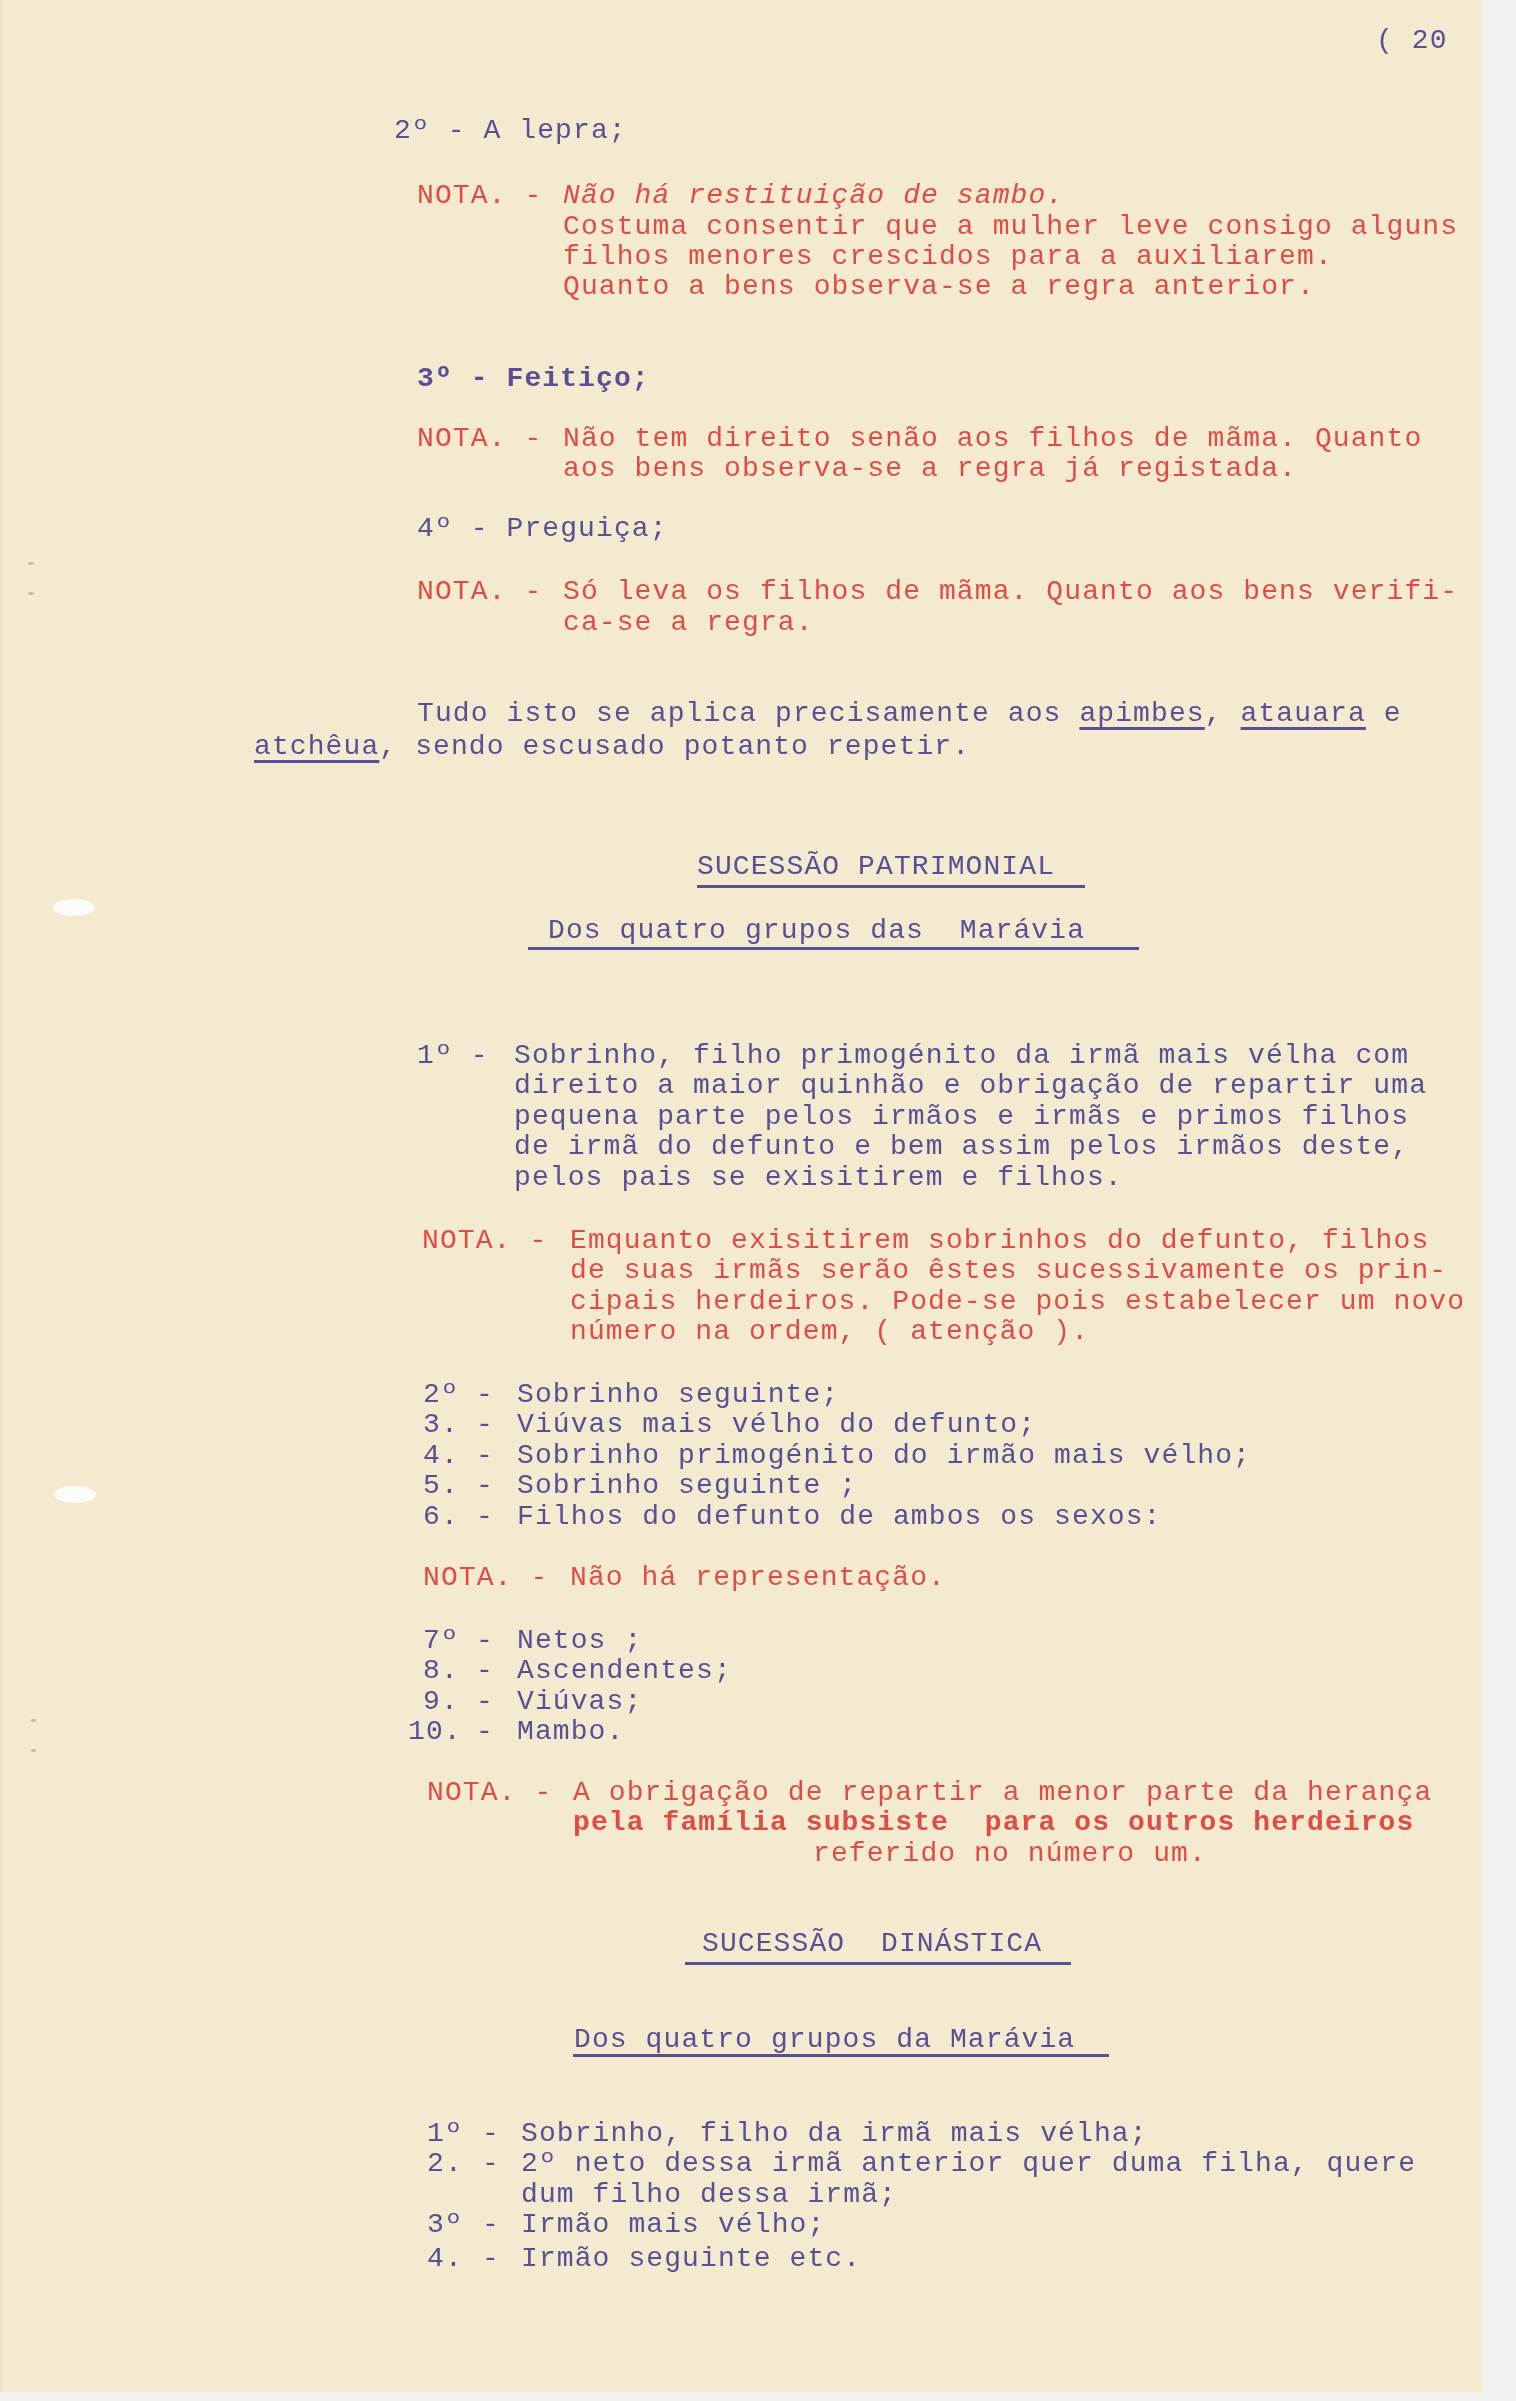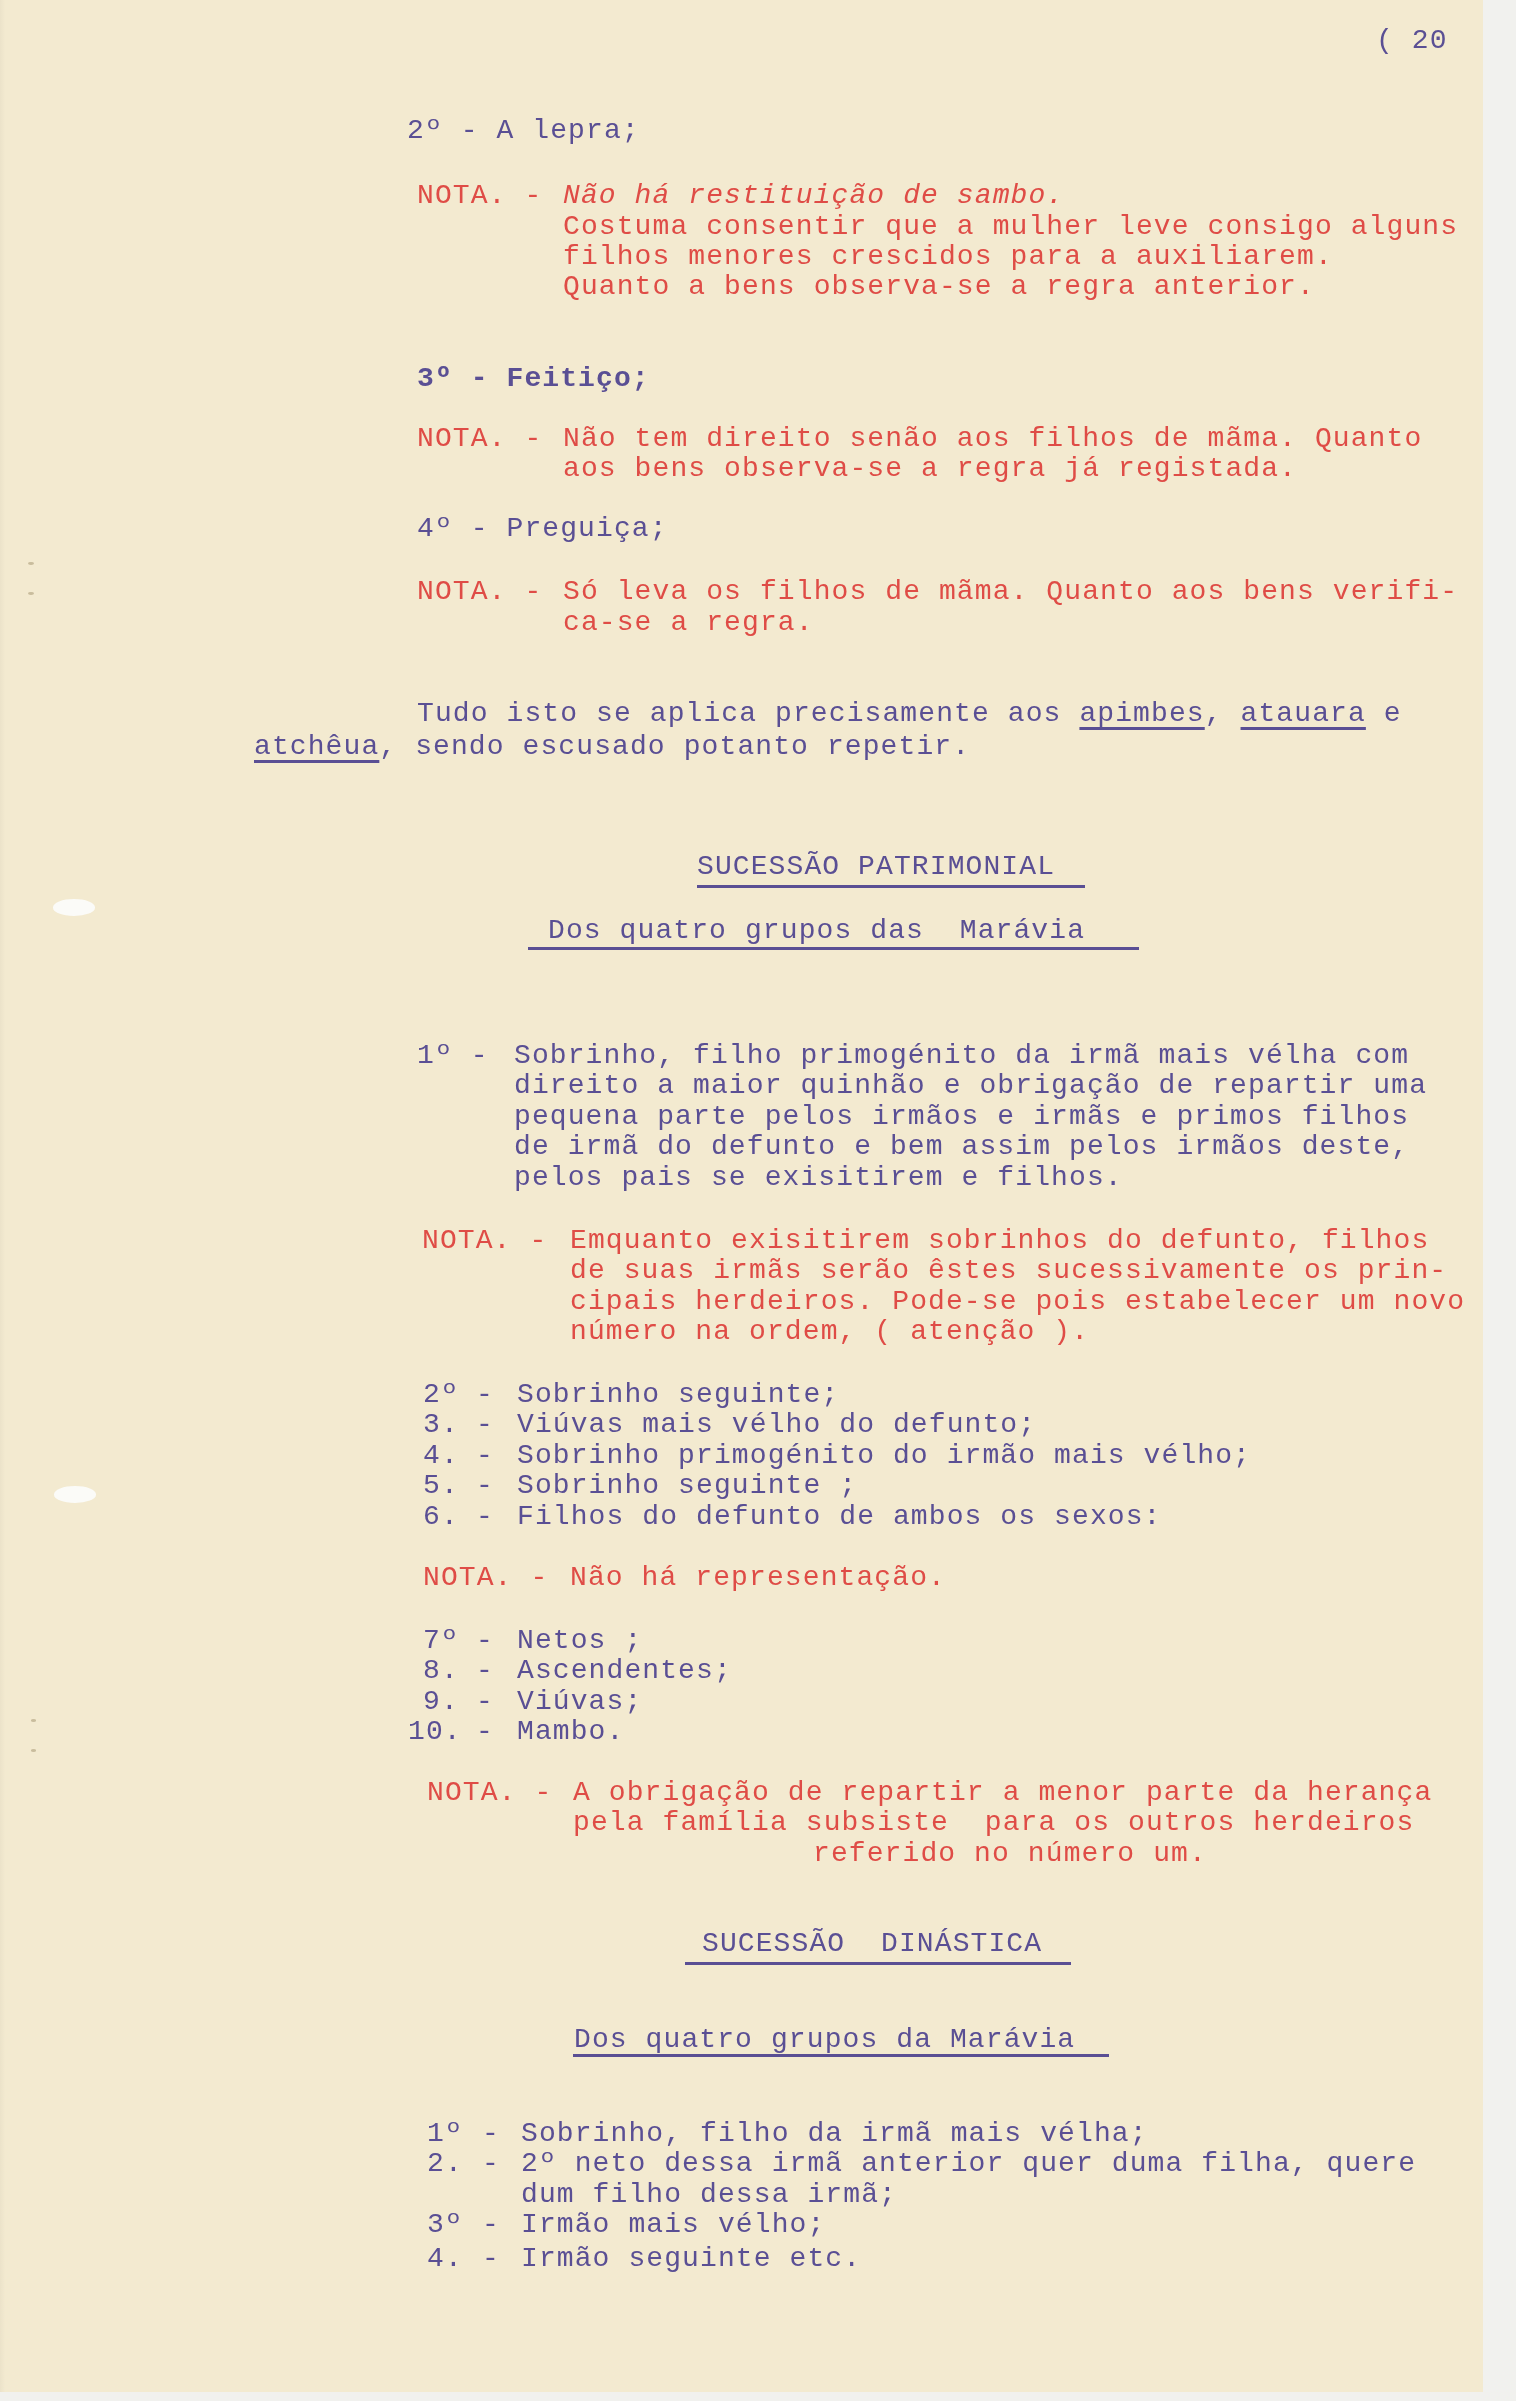--- a/index.html
+++ b/index.html
@@ -36,21 +36,21 @@
 
   <div class="hole" style="left:53px; top:899px;"></div>
   <div class="hole" style="left:54px; top:1486px;"></div>
   <div class="pin" style="left:28px;top:562px;"></div>
   <div class="pin" style="left:28px;top:592px;"></div>
   <div class="pin" style="left:30.5px;top:1719px;"></div>
   <div class="pin" style="left:30.5px;top:1749px;"></div>
 
   <div class="t blue" style="left:1376px; top:26px;">( 20</div>
 
-  <div class="t blue" style="left:407px; top:116px;">2º - A lepra;</div>
+  <div class="t blue" style="left:394px; top:116px;">2º - A lepra;</div>
 
   <div class="t red" style="left:417px; top:181px;">NOTA. -</div>
   <div class="t red" style="left:563px; top:181px;font-style:italic;">Não há restituição de sambo.</div>
   <div class="t red" style="left:563px; top:212px;">Costuma consentir que a mulher leve consigo alguns</div>
   <div class="t red" style="left:563px; top:242px;">filhos menores crescidos para a auxiliarem.</div>
   <div class="t red" style="left:563px; top:272px;">Quanto a bens observa-se a regra anterior.</div>
 
   <div class="t blue" style="left:417px; top:364px;font-weight:bold;">3º - Feitiço;</div>
 
   <div class="t red" style="left:417px; top:424px;">NOTA. -</div>
@@ -111,21 +111,21 @@
   <div class="t blue" style="left:517px; top:1656px;">Ascendentes;</div>
   <div class="t blue" style="left:423px; top:1687px;">9.</div>
   <div class="t blue" style="left:476px; top:1687px;">-</div>
   <div class="t blue" style="left:517px; top:1687px;">Viúvas;</div>
   <div class="t blue" style="left:408px; top:1717px;">10.</div>
   <div class="t blue" style="left:476px; top:1717px;">-</div>
   <div class="t blue" style="left:517px; top:1717px;">Mambo.</div>
 
   <div class="t red" style="left:427px; top:1778px;">NOTA. -</div>
   <div class="t red" style="left:573px; top:1778px;">A obrigação de repartir a menor parte da herança</div>
-  <div class="t red" style="left:573px; top:1808px;">pela família subsiste  para os outros herdeiros</div>
+  <div class="t red" style="left:573px; top:1808px;font-weight:bold;">pela família subsiste  para os outros herdeiros</div>
   <div class="t red" style="left:813px; top:1839px;">referido no número um.</div>
 
   <div class="t blue" style="left:702px; top:1929px;">SUCESSÃO  DINÁSTICA</div>
   <div class="hl" style="left:685px; top:1962px; width:386px;"></div>
   <div class="t blue" style="left:574px; top:2025px;">Dos quatro grupos da Marávia</div>
   <div class="hl" style="left:573px; top:2054px; width:536px;"></div>
 
   <div class="t blue" style="left:427px; top:2119px;">1º</div>
   <div class="t blue" style="left:482px; top:2119px;">-</div>
   <div class="t blue" style="left:521px; top:2119px;">Sobrinho, filho da irmã mais vélha;</div>

